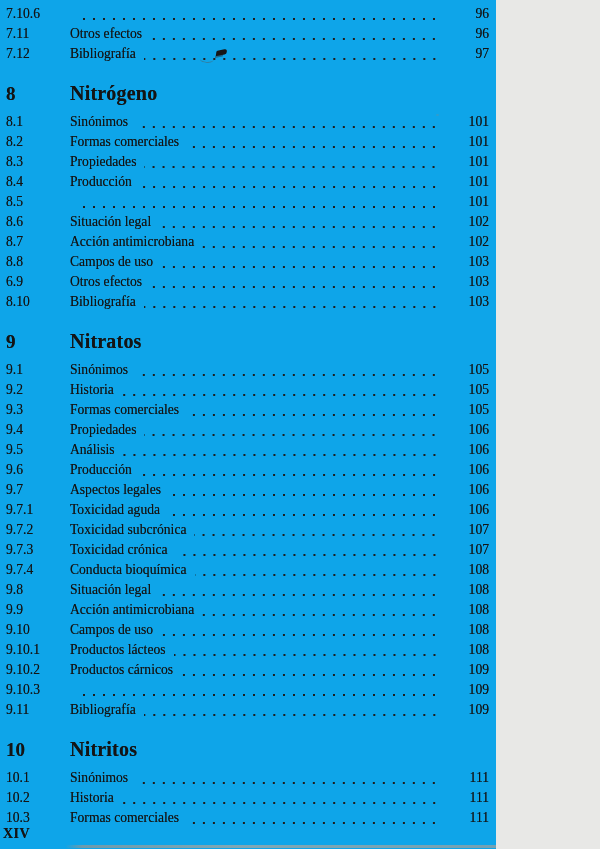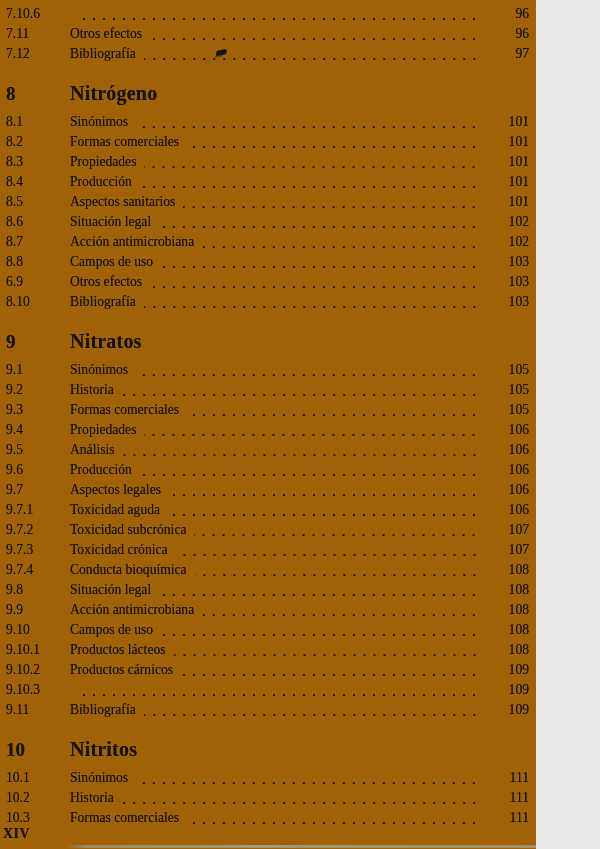--- a/index.html
+++ b/index.html
@@ -1,18 +1,18 @@
 <!DOCTYPE html>
 <html><head>
 <meta charset="utf-8">
 <style>
   html,body{margin:0;padding:0;background:#e8e8e6;}
   .page{
-    position:relative;width:536px;height:849px;overflow:hidden;
-    background:#a16207;color:#141414;
+    position:relative;width:496px;height:849px;overflow:hidden;
+    background:#0ea5e9;color:#141414;
     font-family:"Liberation Serif","DejaVu Serif",serif;
     text-shadow:0 0 .35px rgba(20,20,20,.65);
   }
   .toc{padding:4px 7px 0 6px;}
   .toc-row{
     display:flex;align-items:baseline;
     font-size:13.6px;line-height:20px;white-space:nowrap;
   }
   .toc-num{flex:0 0 64px;}
   .toc-title{flex:0 0 auto;}
@@ -110,21 +110,20 @@
 
   <div class="toc-row">
     <span class="toc-num">8.4</span>
     <span class="toc-title">Producción</span>
     <span class="leader"></span>
     <span class="toc-page">101</span>
   </div>
 
   <div class="toc-row">
     <span class="toc-num">8.5</span>
-    <span class="toc-title">Aspectos sanitarios</span>
     <span class="leader"></span>
     <span class="toc-page">101</span>
   </div>
 
   <div class="toc-row">
     <span class="toc-num">8.6</span>
     <span class="toc-title">Situación legal</span>
     <span class="leader"></span>
     <span class="toc-page">102</span>
   </div>

